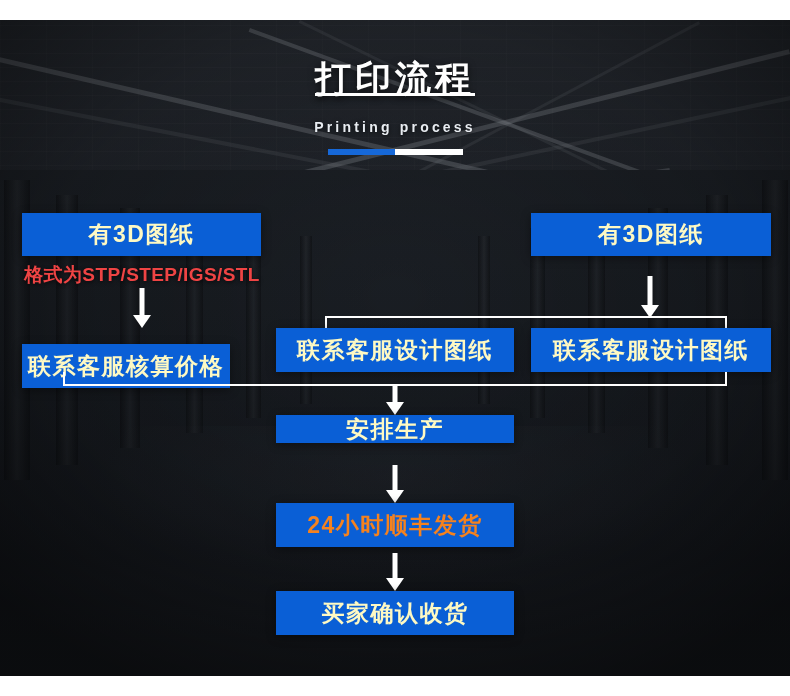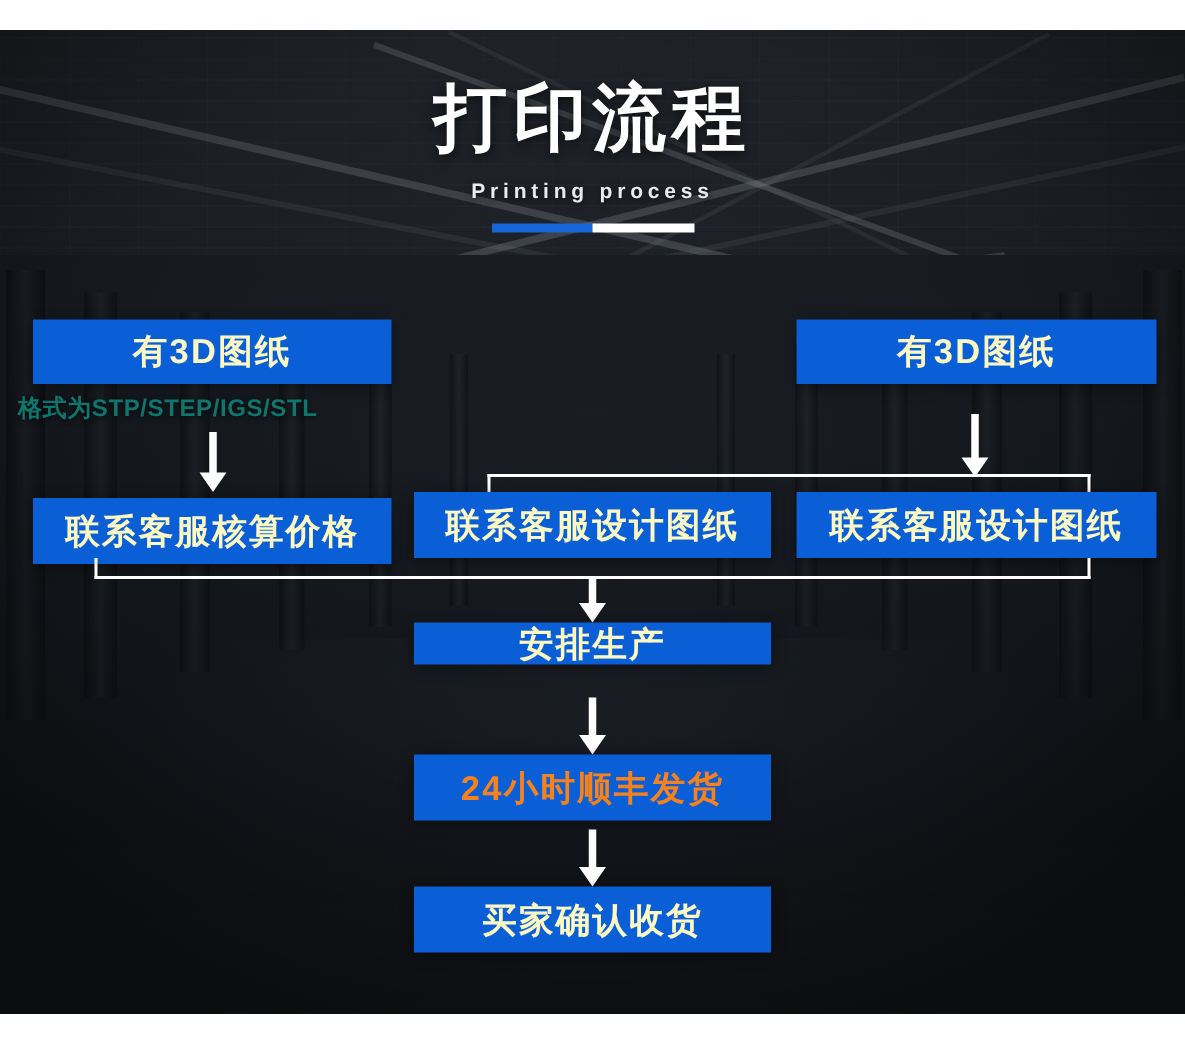--- a/index.html
+++ b/index.html
@@ -54,23 +54,24 @@
   }
 
   
   .band{position:absolute;left:0;width:790px;background:#ffffff;}
   .band.top{top:0;height:20px;}
   .band.bottom{bottom:0;height:20px;}
 
   
   .header{position:absolute;left:0;top:52px;width:790px;text-align:center;}
   .h-title{
-    font-size:49px;line-height:54px;font-weight:bold;color:#ffffff;
+    font-size:36px;line-height:54px;font-weight:bold;color:#ffffff;
     letter-spacing:4px;
     text-shadow:0 2px 7px rgba(0,0,0,.65);
+    text-decoration:underline;
   }
   .h-sub{
     margin-top:13px;font-size:14px;line-height:16px;color:#e8ecf1;
     letter-spacing:3.2px;font-weight:bold;
     text-shadow:0 1px 4px rgba(0,0,0,.6);
   }
   .h-rule{
     margin:14px auto 0;width:135px;height:6px;
     display:flex;
   }
@@ -83,22 +84,22 @@
     background:#0a5fd6;
     color:#fef9c3;
     display:flex;align-items:center;justify-content:center;
     font-size:23px;font-weight:bold;letter-spacing:1.5px;
     box-shadow:0 2px 9px rgba(0,0,0,.40);
   }
   .box.orange{color:#f5821e;}
 
   .subtext{
     position:absolute;
-    color:#0f766e;font-size:16px;font-weight:bold;letter-spacing:.4px;
-    text-align:left;
+    color:#ef4444;font-size:19px;font-weight:bold;letter-spacing:.4px;
+    text-align:center;
     text-shadow:0 1px 4px rgba(0,0,0,.75);
   }
 
   
   .arrow{position:absolute;}
   .arrow .shaft{
     position:absolute;left:50%;top:0;transform:translateX(-50%);
     width:5px;background:#ffffff;
   }
   .arrow .head{
@@ -186,21 +187,21 @@
     <div class="head"></div>
   </div>
 
   <div class="arrow" style="left:638px;top:276px;width:24px;height:42px;">
     <div class="shaft" style="height:30px;"></div>
     <div class="head"></div>
   </div>
 
   <div class="bracket" style="left:325px;top:316px;width:402px;height:13px;"></div>
 
-  <div class="box" style="left:22px;top:332px;width:239px;height:44px;">联系客服核算价格</div>
+  <div class="box" style="left:22px;top:344px;width:208px;height:44px;">联系客服核算价格</div>
 
   <div class="box" style="left:276px;top:328px;width:238px;height:44px;">联系客服设计图纸</div>
 
   <div class="box" style="left:531px;top:328px;width:240px;height:44px;">联系客服设计图纸</div>
 
   <div class="bracket down" style="left:63px;top:372px;width:664px;height:14px;"></div>
 
   <div class="arrow" style="left:383px;top:386px;width:24px;height:29px;">
     <div class="shaft" style="height:17px;"></div>
     <div class="head"></div>

